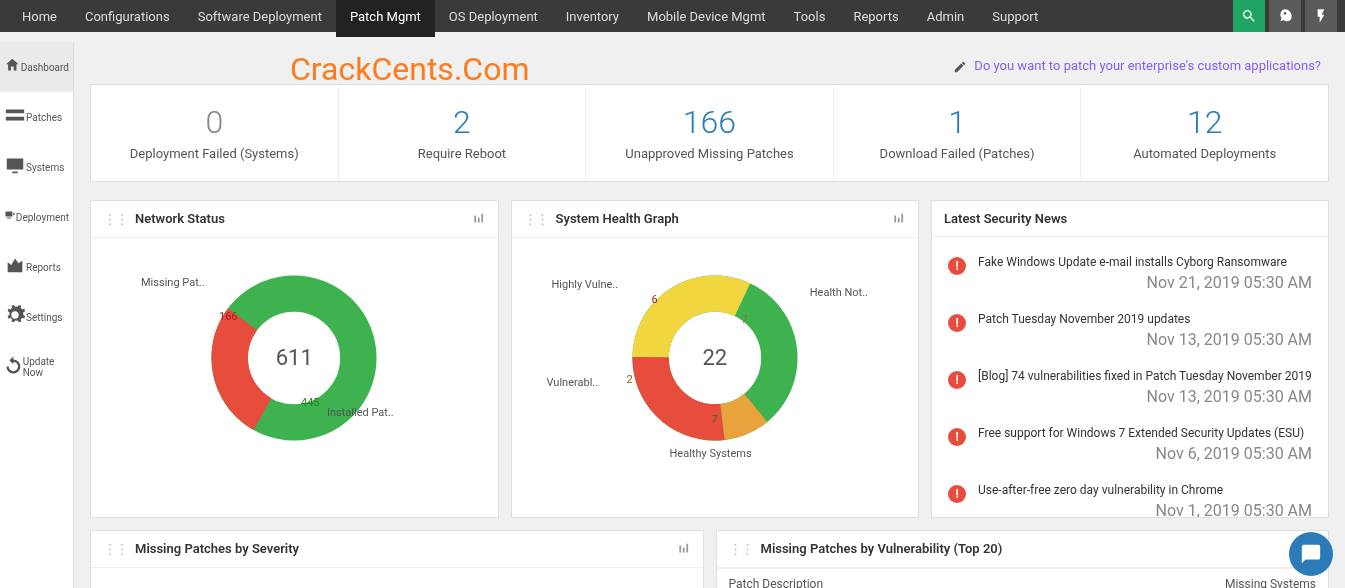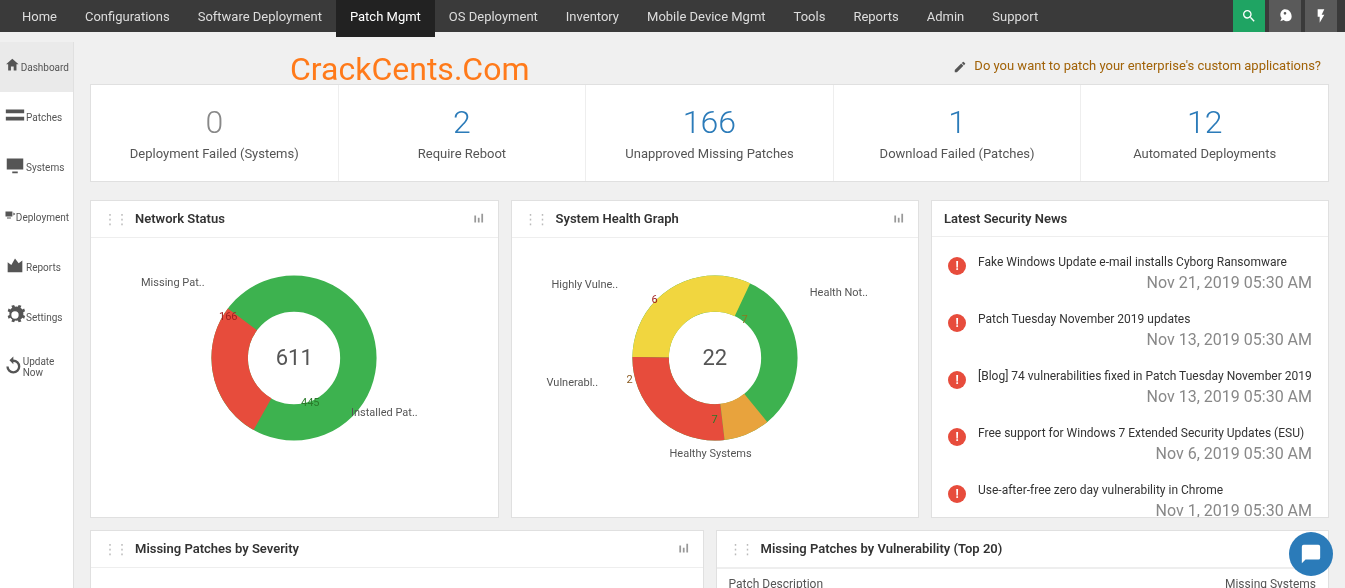--- a/index.html
+++ b/index.html
@@ -17,21 +17,21 @@
 .sidebar { position: absolute; left: 0; top: 42px; width: 74px; background: #fff; height: calc(100% - 42px); border-right: 1px solid #e0e0e0; }
 .side-item { display: flex; flex-direction: row; align-items: center; padding: 12px 4px; cursor: pointer; color: #555; font-size: 10px; }
 .side-item.active { background: #eaeaea; }
 .side-item svg { width: 22px; height: 22px; fill: #555; margin-bottom: 4px; }
 
 .main { position: absolute; left: 74px; top: 42px; right: 0; bottom: 0; padding: 0 16px; overflow: hidden; }
 
 .brand { position: absolute; left: 290px; top: 50px; font-size: 32px; color: #ff7a1a; font-weight: 400; }
 
 .promo { text-align: right; padding: 16px 8px 0 0; font-size: 13px; }
-.promo a { color: #a16207; text-decoration: none; }
+.promo a { color: #8b5cf6; text-decoration: none; }
 .promo svg { width: 14px; height: 14px; fill: #555; vertical-align: middle; margin-right: 4px; }
 
 .stats { display: flex; background: #fff; border: 1px solid #e0e0e0; margin-top: 10px; }
 .stat { flex: 1; text-align: center; padding: 18px 8px 20px; border-right: 1px solid #eee; }
 .stat:last-child { border-right: none; }
 .stat-num { font-size: 32px; color: #2b7bb9; font-weight: 300; }
 .stat-num.grey { color: #888; }
 .stat-label { font-size: 13px; color: #555; margin-top: 5px; }
 
 .panels { display: flex; gap: 12px; margin-top: 18px; }
@@ -184,21 +184,21 @@
       </div>
       <div class="donut-box">
         <svg class="donut" viewBox="0 0 42 42">
           <circle cx="21" cy="21" r="15.9" fill="none" stroke="#3db24f" stroke-width="9"></circle>
           <circle cx="21" cy="21" r="15.9" fill="none" stroke="#e74c3c" stroke-width="9" stroke-dasharray="27 73" stroke-dashoffset="42" transform="rotate(-90 21 21)"></circle>
         </svg>
         <div class="donut-center">611</div>
         <div class="dlabel" style="left:50px;top:38px">Missing Pat..</div>
         <div class="dlabel" style="left:128px;top:72px;color:#a02020">166</div>
         <div class="dlabel" style="left:210px;top:158px;color:#2a7a2a">445</div>
-        <div class="dlabel" style="left:260px;top:168px">Installed Pat..</div>
+        <div class="dlabel" style="left:236px;top:168px">Installed Pat..</div>
       </div>
     </div>
 
     <div class="panel" style="flex:1">
       <div class="panel-head">
         <span class="grip">⋮⋮</span>
         <span class="panel-title">System Health Graph</span>
         <svg viewBox="0 0 24 24">
             <path d="M4 18h3V6H4v12zm6 0h3V10h-3v8zm6 0h3V3h-3v15z"></path>
           </svg>

